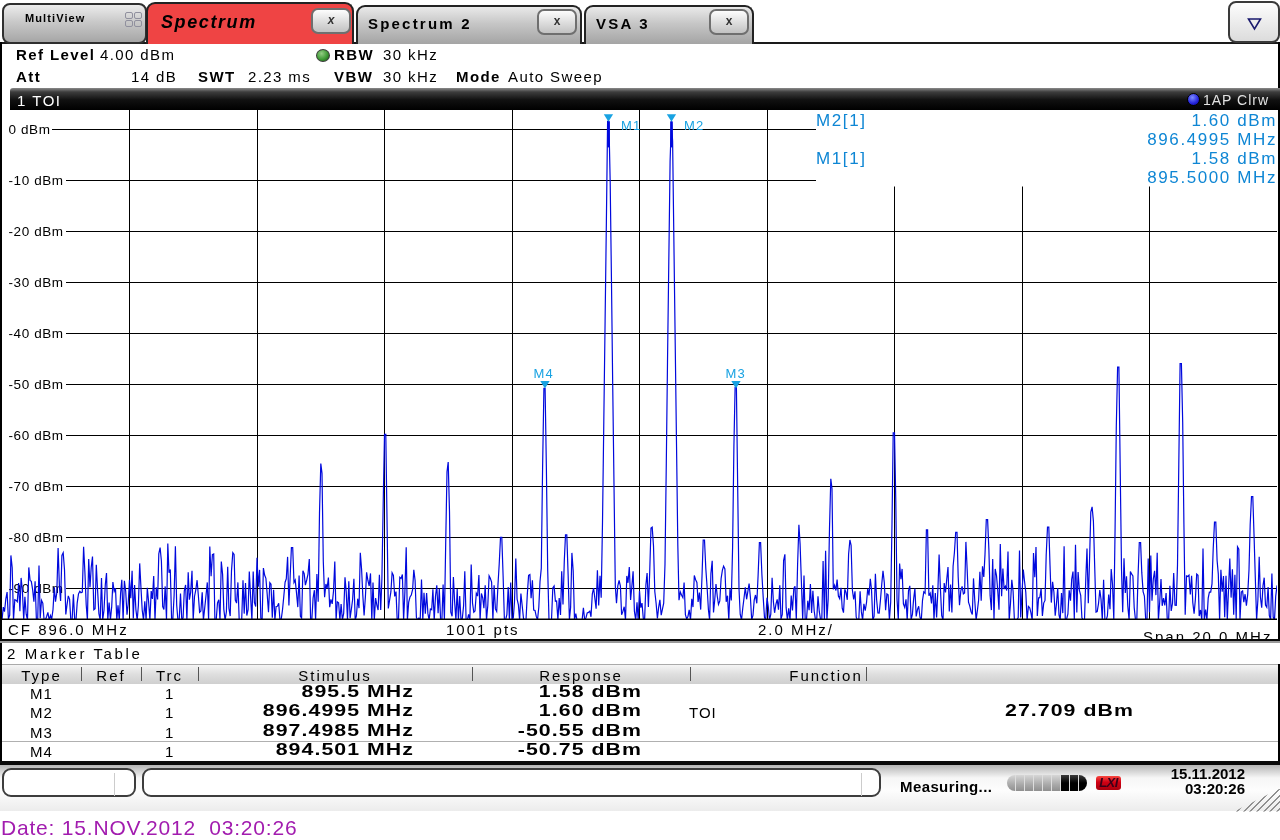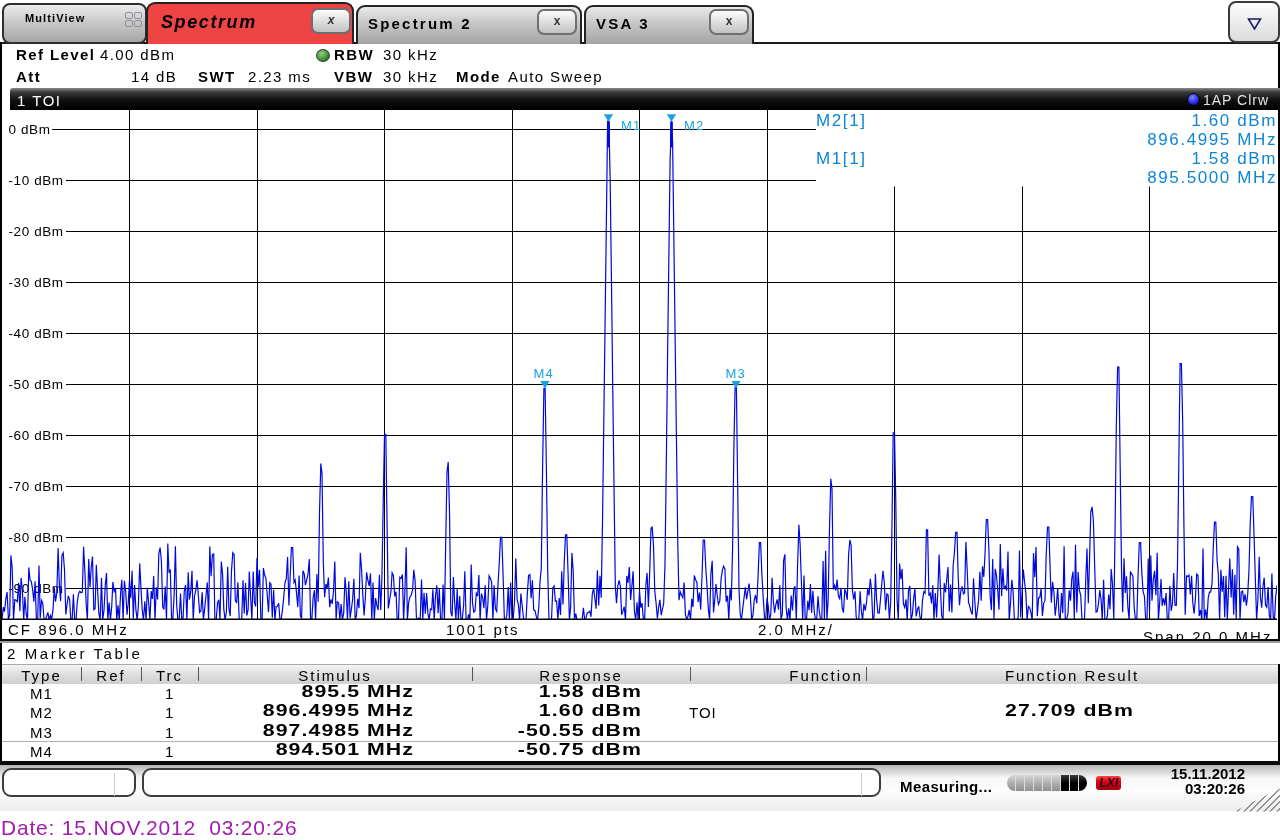--- a/index.html
+++ b/index.html
@@ -209,21 +209,20 @@
 <div class="abs" id="mtitle">
     <div class="t">2 Marker Table</div>
   </div>
 <div class="abs" id="mthead">
  <div class="mth" style="left:0px;width:79px;">Type</div>
  <div class="mth" style="left:79px;width:60px;">Ref</div>
  <div class="mth" style="left:139px;width:57px;">Trc</div>
  <div class="mth" style="left:196px;width:274px;">Stimulus</div>
  <div class="mth" style="left:470px;width:218px;">Response</div>
  <div class="mth" style="left:688px;width:176px;margin-left:48px;">Function</div>
- <div class="mth" style="left:864px;width:412px;">Function Result</div>
  <div class="msep" style="left:79px;"></div>
  <div class="msep" style="left:139px;"></div>
  <div class="msep" style="left:196px;"></div>
  <div class="msep" style="left:470px;"></div>
  <div class="msep" style="left:688px;"></div>
  <div class="msep" style="left:864px;"></div>
 </div>
 <div class="abs" id="mtbody">
  <div class="mc" style="left:28px;top:1px;">M1</div>
  <div class="mc" style="left:163px;top:1px;">1</div>

